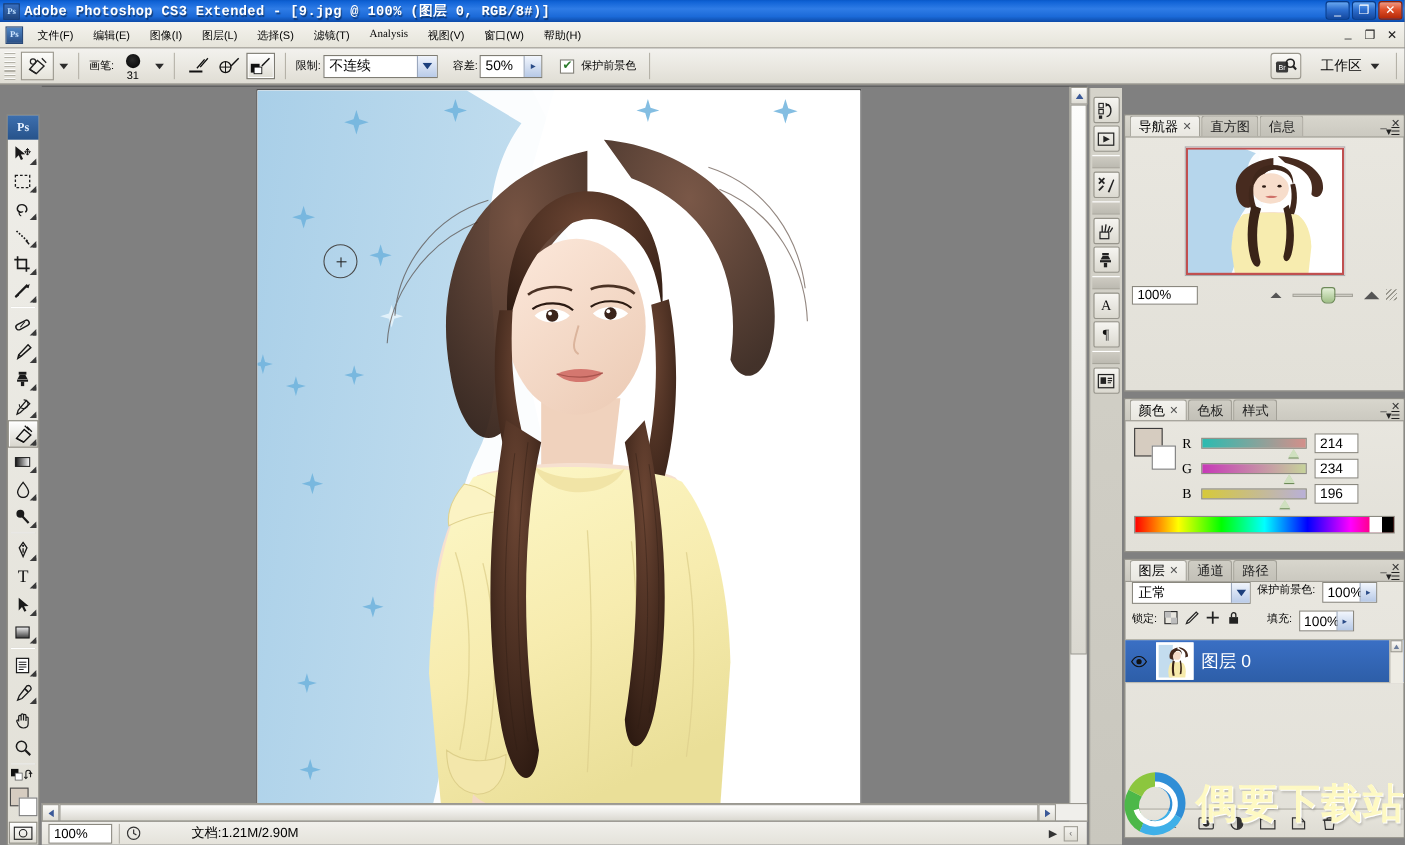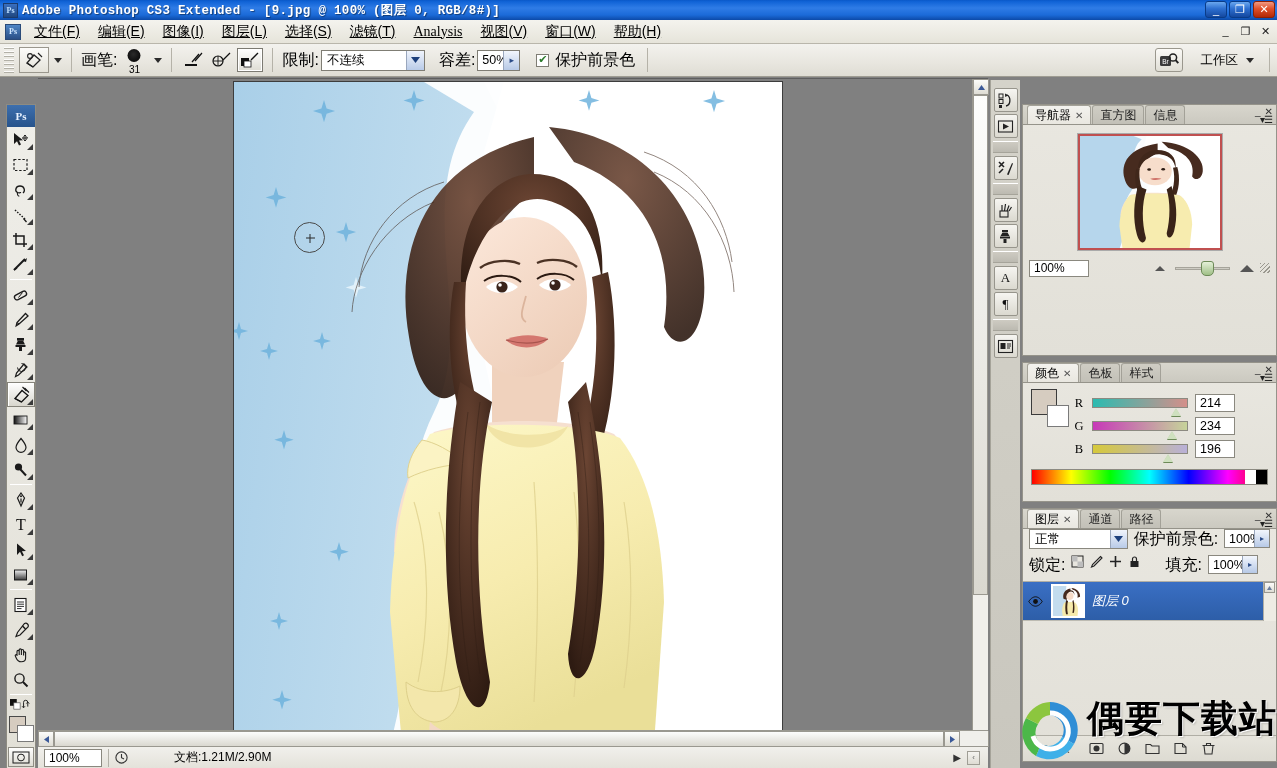--- a/index.html
+++ b/index.html
@@ -46,42 +46,42 @@
     border-bottom:1px solid #b9b6ab;
     display:flex; align-items:center;
   }
   .menubar .psicon{
     width:16px;height:16px;margin:0 4px 0 5px;
     background:linear-gradient(to bottom,#4f86c6,#2a4f86);
     border:1px solid #2a4a78;color:#cfe6ff;font-size:8px;font-weight:bold;
     display:flex;align-items:center;justify-content:center;
     font-family:"Liberation Serif",serif;
   }
-  .mi { padding:3px 9px; font-size:14px; color:#000; white-space:nowrap;text-decoration:underline; }
+  .mi { padding:3px 9px; font-size:10px; color:#000; white-space:nowrap; }
   .mi.lat { font-family:"Liberation Serif", serif; }
   .mwbtns { position:absolute; right:4px; top:4px; display:flex; gap:5px; color:#333; }
   .mwbtn { width:15px;height:14px; display:flex;align-items:center;justify-content:center;
            font-size:11px; color:#222; }
 
   
   .optbar {
     position:absolute; left:0; top:44px; width:1277px; height:33px;
     background:linear-gradient(to bottom,#f3f2ee 0%,#e9e7e0 55%,#dfddd4 100%);
     border-bottom:1px solid #9e9c92;
     display:flex; align-items:center; padding-left:4px; gap:2px;
   }
   .gripper { width:10px;height:26px; background:
       repeating-linear-gradient(to bottom, #fff 0 1px, #a8a69c 1px 2px, transparent 2px 4px);
       opacity:.85; margin-right:3px;}
   .tool-swatch-btn {
     width:30px;height:26px;background:linear-gradient(to bottom,#fcfcfa,#e5e3da);
     border:1px solid #9a978d; display:flex;align-items:center;justify-content:center;
   }
   .opt-sep { width:1px;height:24px;background:#b5b2a8; margin:0 7px; }
-  .lbl { font-size:16px; color:#000; white-space:nowrap; }
+  .lbl { font-size:10px; color:#000; white-space:nowrap; }
   .brushprev {
     width:30px;height:28px; position:relative;
   }
   .brushprev .dot {
     position:absolute;left:50%;top:3px;transform:translateX(-50%);
     width:13px;height:13px;border-radius:50%;
     background:radial-gradient(circle at 45% 40%,#2a2a2a,#000);
   }
   .brushprev .num {
     position:absolute;left:50%;bottom:-1px;transform:translateX(-50%);
@@ -100,21 +100,21 @@
     display:flex;align-items:center; padding-left:5px; font-size:12.5px;
     position:relative;
   }
   .combo .arw {
     position:absolute;right:0;top:0;width:18px;height:19px;
     background:linear-gradient(to bottom,#f0f4fc,#b9cbe8);
     border-left:1px solid #9aa7bd;
     display:flex;align-items:center;justify-content:center;
   }
   .numfield {
-    width:43px;height:21px;background:#fff;border:1px solid #7f7d74;
+    width:57px;height:21px;background:#fff;border:1px solid #7f7d74;
     display:flex;align-items:center;padding-left:4px;font-size:12.5px; position:relative;
   }
   .numfield .arw2 {
     position:absolute;right:0;top:0;width:16px;height:19px;
     background:linear-gradient(to bottom,#f2f6fd,#b7c9e6);
     border-left:1px solid #9aa7bd; display:flex;align-items:center;justify-content:center;
     color:#2a4b87;font-size:9px;
   }
   .chk { width:13px;height:13px;background:#fff;border:1px solid #7f7d74; position:relative; }
   .chk:after{ content:"✔"; position:absolute; left:1px; top:-2px; font-size:11px; color:#2b7a2b; }
@@ -286,29 +286,29 @@
   .lock-icons { display:flex; align-items:center; gap:6px; }
   .layerlist { border-top:1px solid #b0aea5; }
   .layer {
     height:39px; display:flex; align-items:center; gap:7px; padding-left:4px;
     border-bottom:1px solid #bdbbb2; position:relative;
   }
   .layer.selected { background:linear-gradient(to bottom,#3a6fc4,#2d5ea8); color:#fff; }
   .eye { width:17px;height:17px; display:flex;align-items:center;justify-content:center; }
   .lthumb { width:34px;height:34px; border:1px solid #333; background:#fff; overflow:hidden; position:relative;}
   .layer.selected .lthumb { border:2px solid #fff; }
-  .lname { font-size:13px;font-style:italic; }
+  .lname { font-size:16px; }
   .layerscroll { position:absolute; right:0; top:0; width:13px; bottom:0;
     background:#eeece4; border-left:1px solid #b0aea5; }
   .lbtns { height:26px; display:flex; align-items:center; gap:13px; padding-left:10px;
            border-top:1px solid #b0aea5; background:linear-gradient(to bottom,#e7e5dd,#dddbd2); }
 
   
   .watermark { position:absolute; left:1014px; top:694px; width:263px; height:72px; pointer-events:none; }
-  .wm-text { position:absolute; left:73px; top:0; font-size:37px; font-weight:bold; color:#000000;
+  .wm-text { position:absolute; left:73px; top:12px; font-size:37px; font-weight:bold; color:#fef9c3;
     font-family:"Liberation Sans",sans-serif; letter-spacing:1px;
     text-shadow:1px 1px 0 #fff, 2px 2px 2px rgba(0,0,0,.15); white-space:nowrap; }
   .wm-sub { position:absolute; left:80px; top:42px; font-size:23px; color:#b9bcbd;
     font-family:"Liberation Serif",serif; letter-spacing:1px; opacity:.85; }
 
   
   .brushcursor {
     position:absolute; width:31px;height:31px; border:1px solid #4a4a4a; border-radius:50%;
     background:rgba(255,255,255,0.02);
   }

